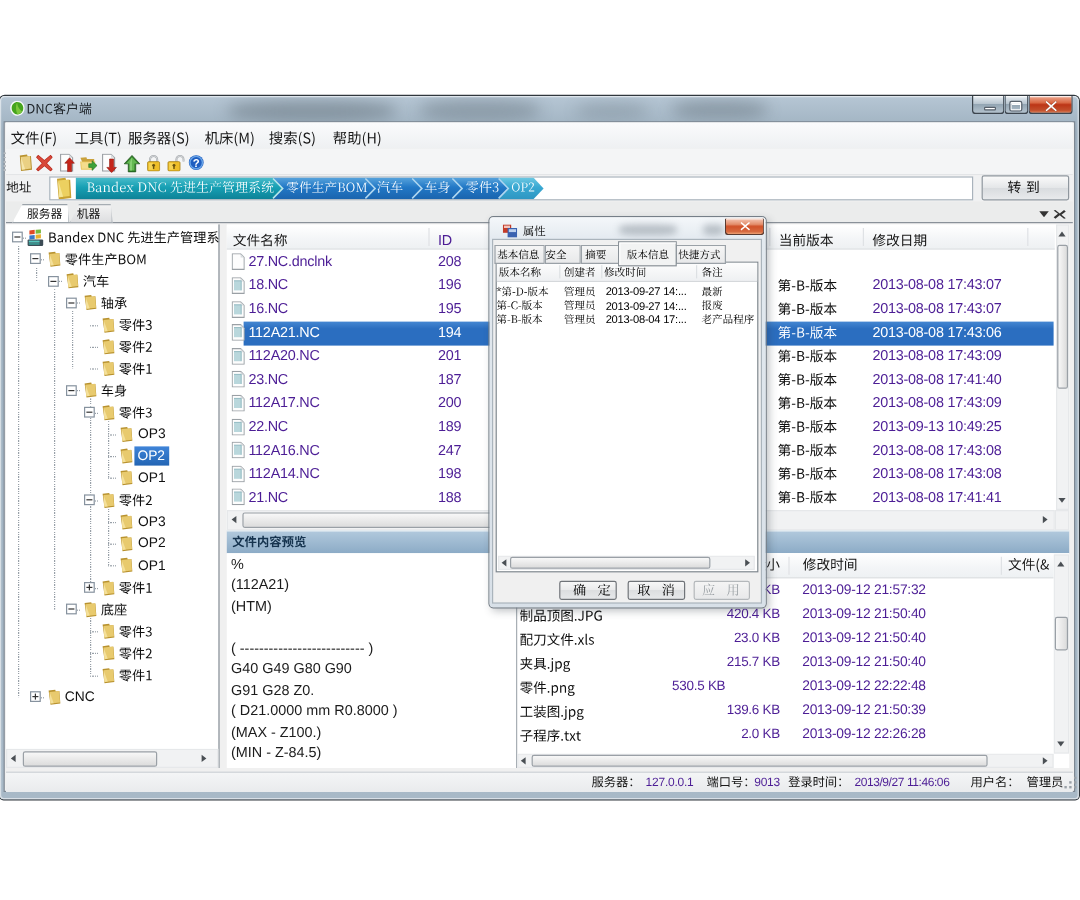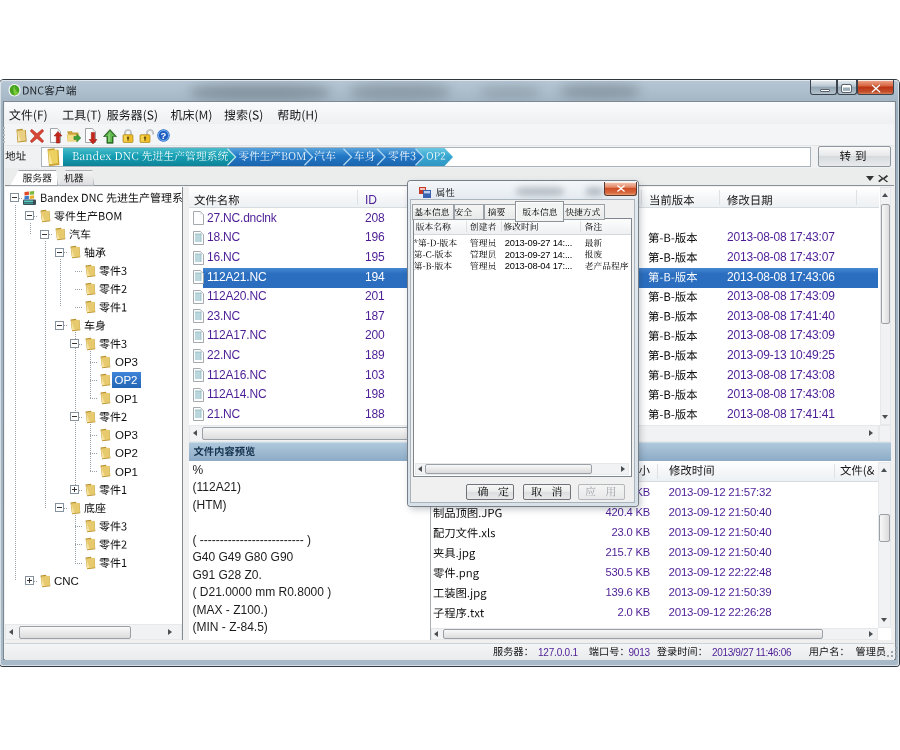--- a/index.html
+++ b/index.html
@@ -447,21 +447,21 @@
 <div class="cell" style="left:207px;top:348.0px">22.NC</div>
 <div class="cell" style="left:365px;top:348.0px">189</div>
 <div class="cell" style="left:727px;top:348.0px">2013-09-13 10:49:25</div>
 <svg class="ficon" style="left:192.5px;top:348.5px" width="11" height="14" viewBox="0 0 11 14">
       <path d="M.5.5h7l3 3v10H.5z" fill="#fdfdfd" stroke="#9aa0a5" stroke-width=".9"></path>
       <path d="M7.5.5l3 3h-3z" fill="#d8dcdf"></path>
       <rect x="2" y="3" width="6" height="8" fill="#b9d7dc"></rect>
       <path d="M2 3h6v8" fill="none" stroke="#8fb8c0" stroke-width=".8"></path>
     </svg>
 <div class="cell" style="left:207px;top:367.6px">112A16.NC</div>
-<div class="cell" style="left:365px;top:367.6px">103</div>
+<div class="cell" style="left:365px;top:367.6px">247</div>
 <div class="cell" style="left:727px;top:367.6px">2013-08-08 17:43:08</div>
 <svg class="ficon" style="left:192.5px;top:368.1px" width="11" height="14" viewBox="0 0 11 14">
       <path d="M.5.5h7l3 3v10H.5z" fill="#fdfdfd" stroke="#9aa0a5" stroke-width=".9"></path>
       <path d="M7.5.5l3 3h-3z" fill="#d8dcdf"></path>
       <rect x="2" y="3" width="6" height="8" fill="#b9d7dc"></rect>
       <path d="M2 3h6v8" fill="none" stroke="#8fb8c0" stroke-width=".8"></path>
     </svg>
 <div class="cell" style="left:207px;top:387.2px">112A14.NC</div>
 <div class="cell" style="left:365px;top:387.2px">198</div>
 <div class="cell" style="left:727px;top:387.2px">2013-08-08 17:43:08</div>
@@ -511,21 +511,21 @@
 <div class="hsep" style="top:464px;left:657px;height:15px"></div>
 <div class="hsep" style="top:464px;left:834px;height:15px"></div>
 <div class="cell" style="left:560px;top:485.7px;width:90px;text-align:right;font-size:11.2px">33.5 KB</div>
 <div class="cell" style="left:668.5px;top:485.7px;font-size:11.5px">2013-09-12 21:57:32</div>
 <div class="cell" style="left:560px;top:505.7px;width:90px;text-align:right;font-size:11.2px">420.4 KB</div>
 <div class="cell" style="left:668.5px;top:505.7px;font-size:11.5px">2013-09-12 21:50:40</div>
 <div class="cell" style="left:560px;top:525.7px;width:90px;text-align:right;font-size:11.2px">23.0 KB</div>
 <div class="cell" style="left:668.5px;top:525.7px;font-size:11.5px">2013-09-12 21:50:40</div>
 <div class="cell" style="left:560px;top:545.7px;width:90px;text-align:right;font-size:11.2px">215.7 KB</div>
 <div class="cell" style="left:668.5px;top:545.7px;font-size:11.5px">2013-09-12 21:50:40</div>
-<div class="cell" style="left:560px;top:565.7px;width:90px;text-align:right;font-size:11.2px">530.5 KB</div>
+<div class="cell" style="left:560px;top:565.7px;width:90px;text-align:left;font-size:11.2px">530.5 KB</div>
 <div class="cell" style="left:668.5px;top:565.7px;font-size:11.5px">2013-09-12 22:22:48</div>
 <div class="cell" style="left:560px;top:585.7px;width:90px;text-align:right;font-size:11.2px">139.6 KB</div>
 <div class="cell" style="left:668.5px;top:585.7px;font-size:11.5px">2013-09-12 21:50:39</div>
 <div class="cell" style="left:560px;top:605.7px;width:90px;text-align:right;font-size:11.2px">2.0 KB</div>
 <div class="cell" style="left:668.5px;top:605.7px;font-size:11.5px">2013-09-12 22:26:28</div>
 
 <div class="sb" style="left:878px;top:461.5px;width:12.5px;height:166.5px"></div>
 <div class="arr tri-u" style="left:881px;top:468px"></div>
 <div class="arr tri-d" style="left:881px;top:618px"></div>
 <div class="sbthumb" style="left:879px;top:514px;width:10.5px;height:28px"></div>

